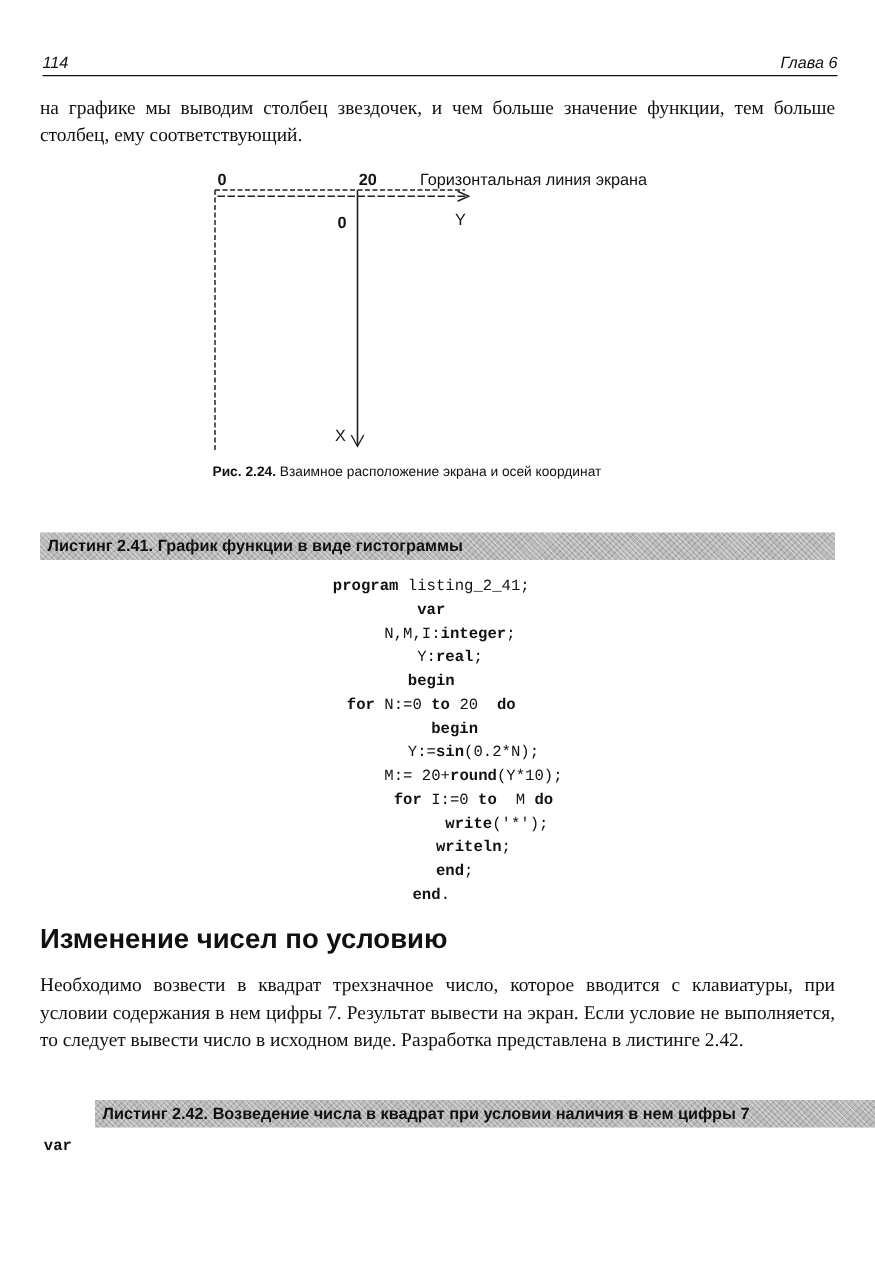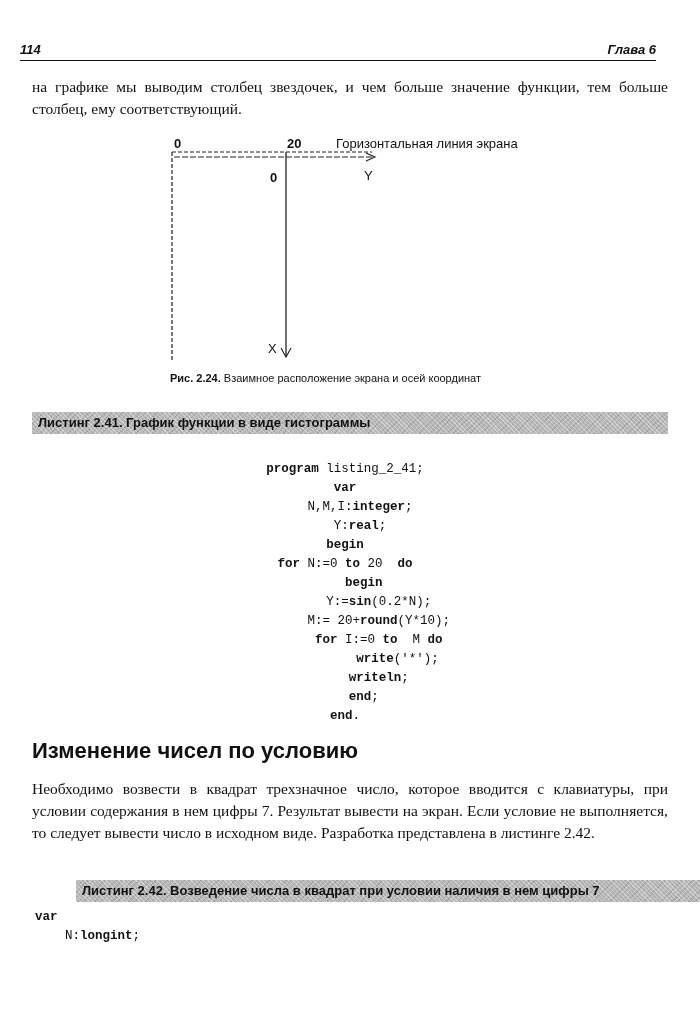--- a/index.html
+++ b/index.html
@@ -1,23 +1,23 @@
 <!DOCTYPE html>
 <html><head>
   <meta charset="utf-8">
   <style>
     html, body { margin: 0; padding: 0; background: #ffffff; }
     body {
       width: 700px; height: 1024px; position: relative; overflow: hidden;
       font-family: "Liberation Serif", serif; color: #111;
     }
     .running-head {
-      position: absolute; left: 20px; top: 40px; width: 636px; height: 20px;
+      position: absolute; left: 34px; top: 40px; width: 636px; height: 20px;
       border-bottom: 1.5px solid #111;
-      font-family: "Liberation Sans", sans-serif; font-style: italic; font-weight: bold;
+      font-family: "Liberation Sans", sans-serif; font-style: italic; font-weight: normal;
       font-size: 13px;
     }
     .running-head .pno { position: absolute; left: 0; top: 2px; }
     .running-head .chap { position: absolute; right: 0; top: 2px; }
 
     .para {
       position: absolute; left: 32px; width: 636px;
       font-size: 15.5px; line-height: 22px; text-align: justify;
     }
     .para.p1 { top: 76px; }
@@ -33,21 +33,21 @@
 
     .listing-bar {
       position: absolute; left: 32px; width: 636px; height: 22px;
       background-color: #b8b8b8;
       background-image:
         repeating-linear-gradient(45deg, rgba(255,255,255,0.35) 0 1px, transparent 1px 3px),
         repeating-linear-gradient(-45deg, rgba(0,0,0,0.12) 0 1px, transparent 1px 4px);
       font-family: "Liberation Sans", sans-serif; font-weight: bold; font-size: 13px;
       line-height: 22px; padding-left: 6px; box-sizing: border-box; color: #111;
     }
-    .listing-bar.l1 { top: 412px; }
+    .listing-bar.l1 { top: 426px; }
     .listing-bar.l2 { top: 880px; margin-left: 44px; }
 
     .code {
       position: absolute; left: 35px; width: 620px;
       font-family: "Liberation Mono", monospace; font-size: 12.5px; line-height: 19px;
       white-space: pre; margin: 0;
     }
     .code.c1 { top: 460px; text-align: center; }
     .code.c2 { top: 908px; }
     .code .ln { display: block; height: 19px; }
@@ -92,13 +92,13 @@
   <b>Рис. 2.24.</b><span> Взаимное расположение экрана и осей координат</span>
 </div>
 
 <div class="listing-bar l1">Листинг 2.41. График функции в виде гистограммы</div>
 <pre class="code c1"><span class="ln"><span class="kw">program</span><span> listing_2_41;</span></span><span class="ln"><span class="kw">var</span></span><span class="ln"><span>    N,M,I:</span><span class="kw">integer</span><span>;</span></span><span class="ln"><span>    Y:</span><span class="kw">real</span><span>;</span></span><span class="ln"><span class="kw">begin</span></span><span class="ln"><span class="kw">for</span><span> N:=0 </span><span class="kw">to</span><span> 20  </span><span class="kw">do</span></span><span class="ln"><span class="kw">     begin</span></span><span class="ln"><span>         Y:=</span><span class="kw">sin</span><span>(0.2*N);</span></span><span class="ln"><span>         M:= 20+</span><span class="kw">round</span><span>(Y*10);</span></span><span class="ln"><span class="kw">         for</span><span> I:=0 </span><span class="kw">to</span><span>  M </span><span class="kw">do</span></span><span class="ln"><span class="kw">              write</span><span>('*');</span></span><span class="ln"><span class="kw">         writeln</span><span>;</span></span><span class="ln"><span class="kw">     end</span><span>;</span></span><span class="ln"><span class="kw">end</span><span>.</span></span></pre>
 
 <div class="section-heading">Изменение чисел по условию</div>
 <div class="para p2">Необходимо возвести в квадрат трехзначное число, которое вводится с клавиатуры, при условии содержания в нем цифры 7. Результат вывести на экран. Если условие не выполняется, то следует вывести число в исходном виде. Разработка представлена в листинге 2.42.</div>
 
 <div class="listing-bar l2">Листинг 2.42. Возведение числа в квадрат при условии наличия в нем цифры 7</div>
-<pre class="code c2"><span class="ln"><span class="kw">var</span></span><span class="ln"><span>    N:</span><span class="kw">longint</span><span>;</span></span></pre>
+<pre class="code c2"><span class="ln"><span class="kw">var</span></span></pre>
 
 </body></html>

